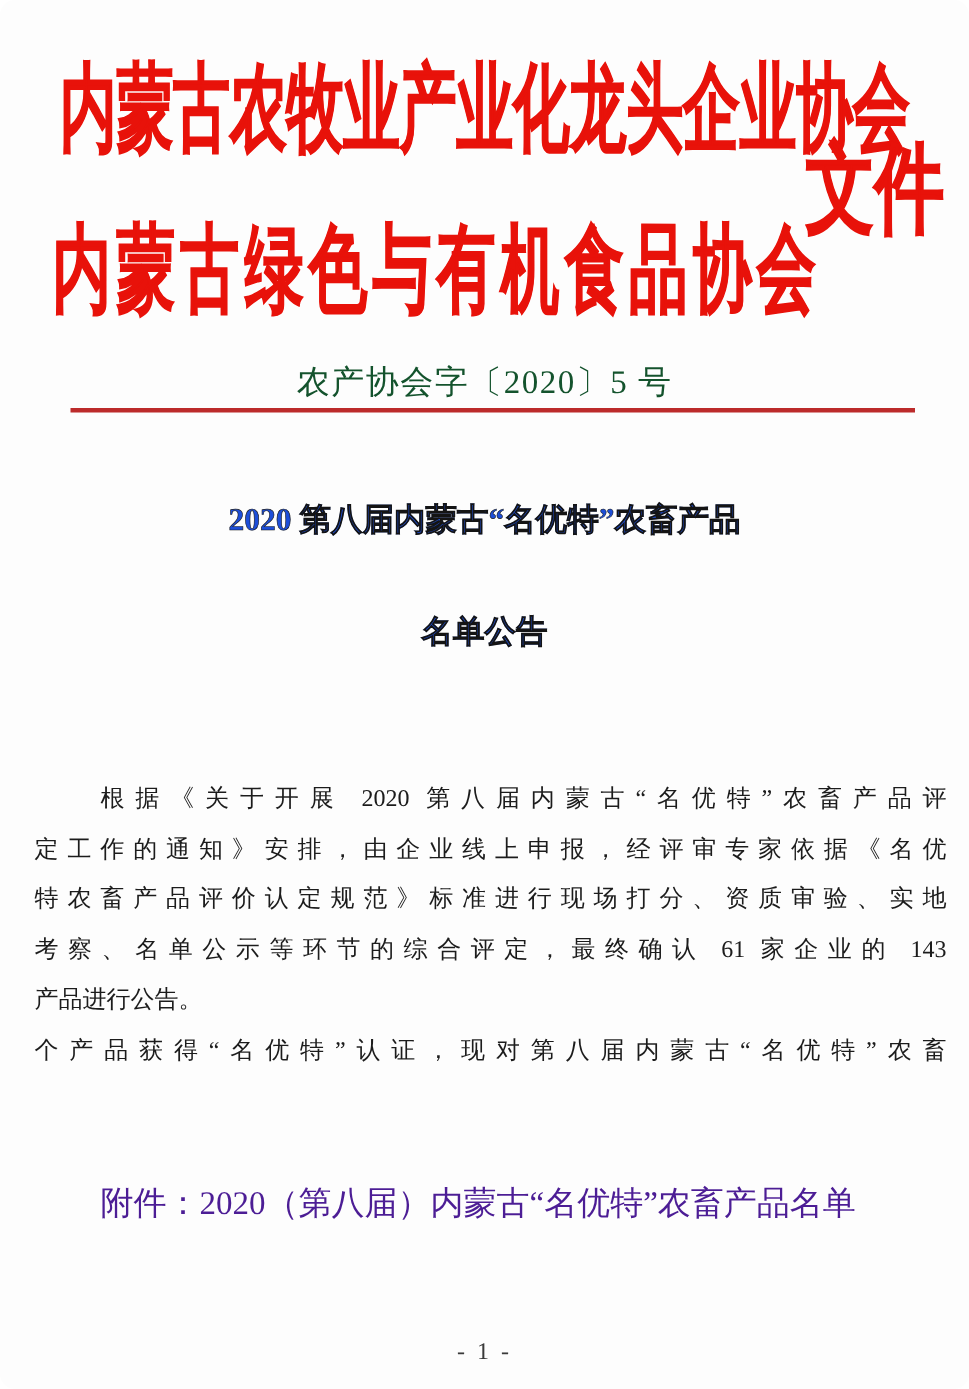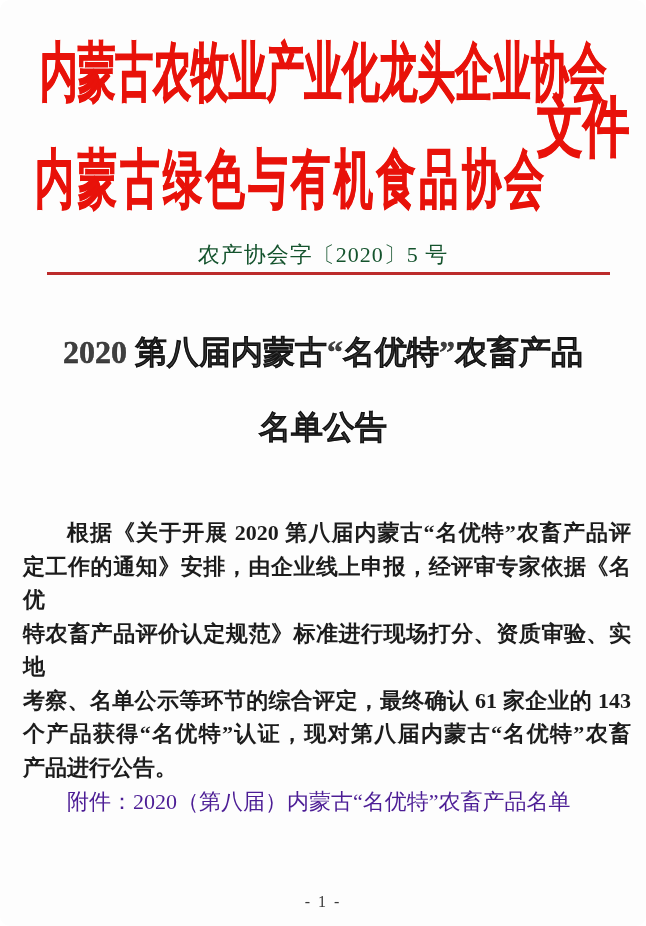--- a/index.html
+++ b/index.html
@@ -59,38 +59,37 @@
     position:absolute;
     left:47px;top:272px;
     width:563px;height:3px;
     background:#bc2b2b;
   }
   
   .doc-title{
     position:absolute;
     left:0;width:100%;
     text-align:center;
-    font-size:32px;
+    font-size:21px;
     font-weight:bold;
-    color:#404040;
+    color:#1d4ed8;
     -webkit-text-stroke:0.4px #141414;
     line-height:1.15;
     white-space:nowrap;
   }
   .doc-title-1{top:334px;}
   .doc-title-2{top:409px;}
   
   .body-block{
     position:absolute;
     left:23px;top:516px;
     width:608px;
-    font-size:22px;
+    font-size:16px;
     line-height:33.5px;
     color:#1c1c1c;
-    font-weight:bold;
   }
   .body-line{
     text-align:justify;
     text-align-last:justify;
     text-justify:inter-character;
   }
   .body-line.last{
     text-align-last:left;
   }
   .body-line.indent{
@@ -133,21 +132,21 @@
 
   <div class="doc-title doc-title-1">2020 第八届内蒙古“名优特”农畜产品</div>
 
   <div class="doc-title doc-title-2">名单公告</div>
 
   <div class="body-block">
     <div class="body-line indent">根据《关于开展 2020 第八届内蒙古“名优特”农畜产品评</div>
     <div class="body-line">定工作的通知》安排，由企业线上申报，经评审专家依据《名优</div>
     <div class="body-line">特农畜产品评价认定规范》标准进行现场打分、资质审验、实地</div>
     <div class="body-line">考察、名单公示等环节的综合评定，最终确认 61 家企业的 143</div>
+    <div class="body-line last">产品进行公告。</div>
     <div class="body-line">个产品获得“名优特”认证，现对第八届内蒙古“名优特”农畜</div>
-    <div class="body-line last">产品进行公告。</div>
   </div>
 
   <div class="attachment">附件：2020（第八届）内蒙古“名优特”农畜产品名单</div>
 
   <div class="page-number">- 1 -</div>
 
 </div>
 
 </body></html>

